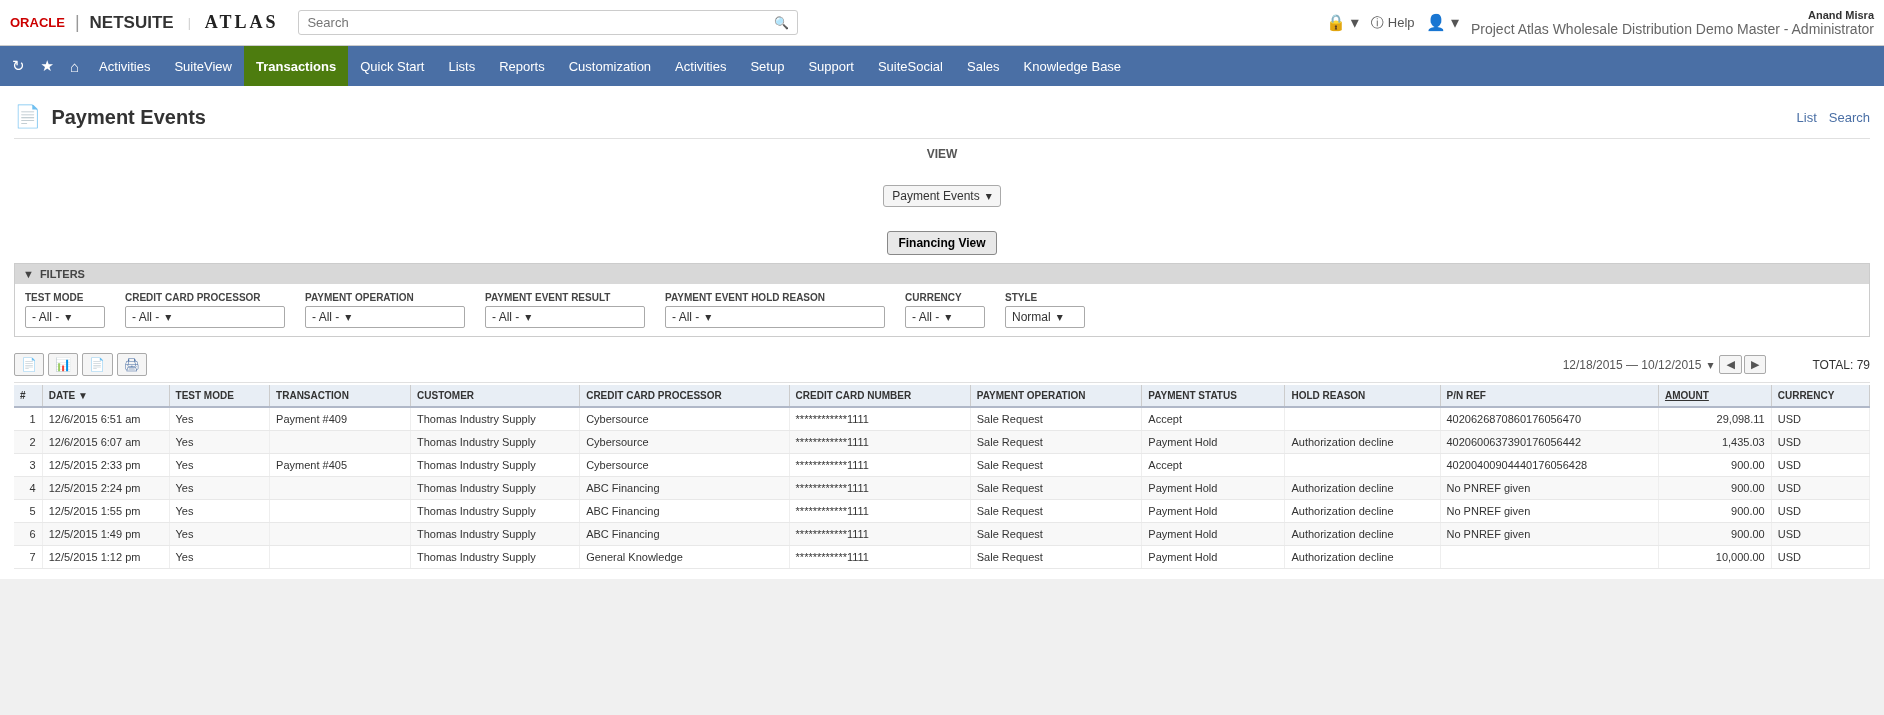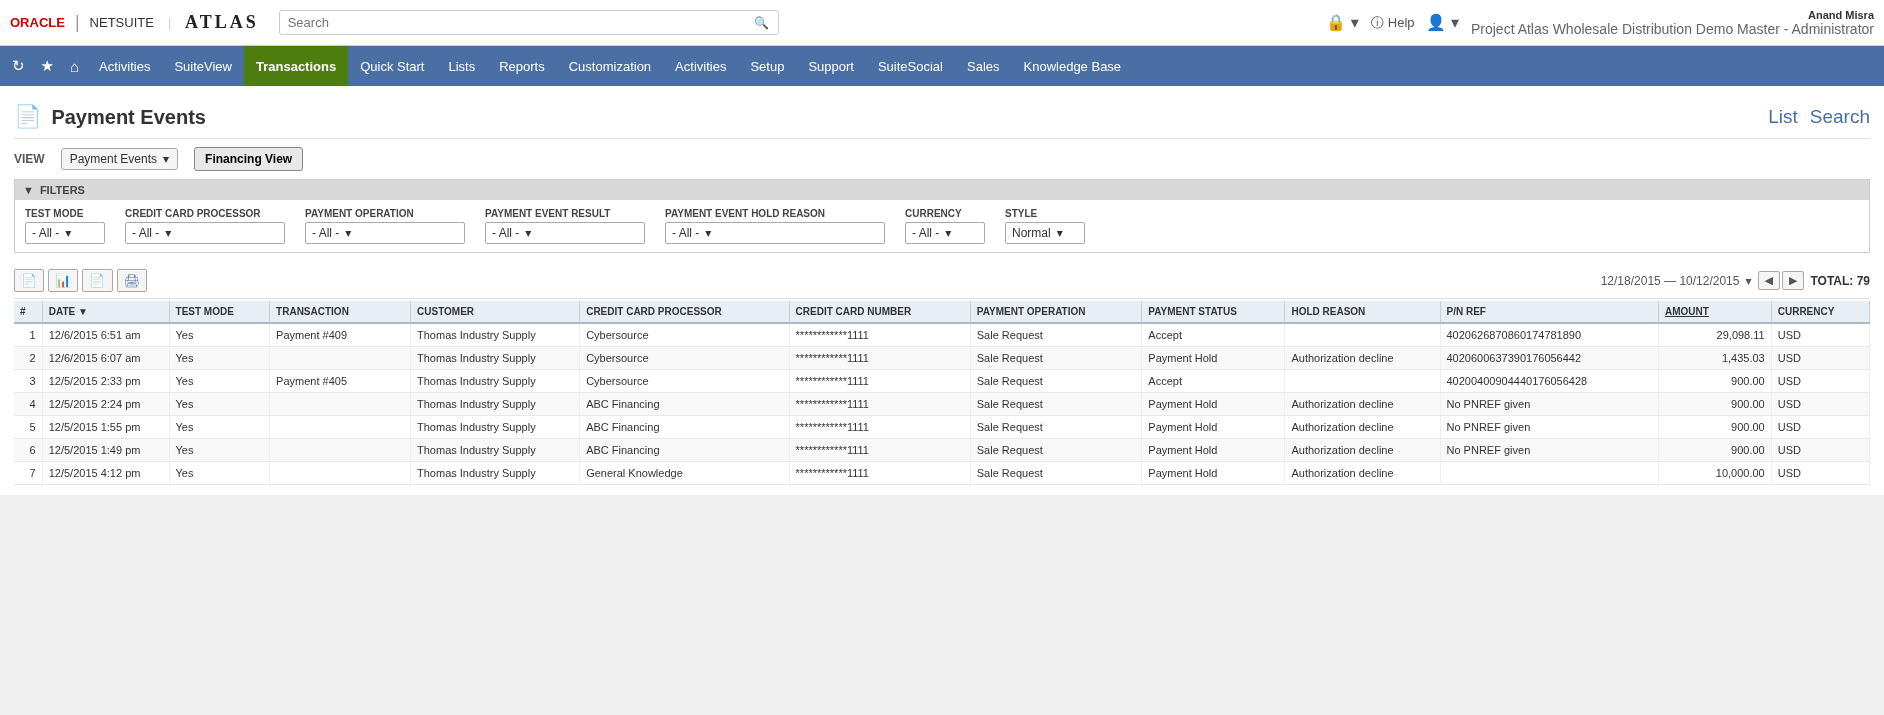--- a/index.html
+++ b/index.html
@@ -19,22 +19,22 @@
       align-items: center;
       gap: 6px;
       margin-right: 20px;
     }
     .oracle-logo {
       color: #cc0000;
       font-weight: bold;
       font-size: 13px;
     }
     .netsuite-logo {
-      font-size: 13px;
-      font-weight: normal;
+      font-size: 17px;
+      font-weight: bold;
       color: #333;
     }
     .divider-logo {
       color: #999;
       font-size: 18px;
       margin: 0 4px;
     }
     .atlas-logo {
       font-size: 18px;
       font-weight: bold;
@@ -149,29 +149,30 @@
       color: #333;
     }
     .page-actions {
       display: flex;
       gap: 12px;
       align-items: center;
     }
     .page-action-link {
       color: #4a6fa5;
       cursor: pointer;
-      font-size: 19px;
+      font-size: 13px;
     }
 
     
     .view-bar {
       display: flex;
       align-items: center;
-      gap: 16px;
+      gap: 24px;
       padding: 8px 0;
+      flex-direction: column;
     }
     .view-label { font-size: 12px; color: #555; font-weight: bold; }
     .view-dropdown {
       display: flex;
       align-items: center;
       border: 1px solid #aaa;
       border-radius: 3px;
       padding: 3px 8px;
       background: #f5f5f5;
       cursor: pointer;
@@ -257,21 +258,21 @@
       gap: 2px;
     }
     .nav-arrow {
       border: 1px solid #aaa;
       border-radius: 2px;
       padding: 2px 6px;
       cursor: pointer;
       background: #f5f5f5;
       font-size: 11px;
     }
-    .total-badge { font-weight: bold; color: #333; }
+    .total-badge { font-weight: normal; color: #333; margin-left: 40px; }
 
     
     .data-table {
       width: 100%;
       border-collapse: collapse;
       font-size: 11px;
     }
     .data-table th {
       background: #e8eef5;
       border-bottom: 2px solid #b0b8c8;
@@ -480,21 +481,21 @@
           <td class="row-num">1</td>
           <td>12/6/2015 6:51 am</td>
           <td>Yes</td>
           <td class="link-cell">Payment #409</td>
           <td>Thomas Industry Supply</td>
           <td>Cybersource</td>
           <td>************1111</td>
           <td>Sale Request</td>
           <td>Accept</td>
           <td></td>
-          <td>402062687086017​4781890</td>
+          <td>402062687086017​6056470</td>
           <td style="text-align:right">29,098.11</td>
           <td>USD</td>
         </tr>
         <tr>
           <td class="row-num">2</td>
           <td>12/6/2015 6:07 am</td>
           <td>Yes</td>
           <td></td>
           <td>Thomas Industry Supply</td>
           <td>Cybersource</td>
@@ -561,21 +562,21 @@
           <td>************1111</td>
           <td>Sale Request</td>
           <td>Payment Hold</td>
           <td>Authorization decline</td>
           <td>No PNREF given</td>
           <td style="text-align:right">900.00</td>
           <td>USD</td>
         </tr>
         <tr>
           <td class="row-num">7</td>
-          <td>12/5/2015 4:12 pm</td>
+          <td>12/5/2015 1:12 pm</td>
           <td>Yes</td>
           <td></td>
           <td>Thomas Industry Supply</td>
           <td>General Knowledge</td>
           <td>************1111</td>
           <td>Sale Request</td>
           <td>Payment Hold</td>
           <td>Authorization decline</td>
           <td></td>
           <td style="text-align:right">10,000.00</td>

